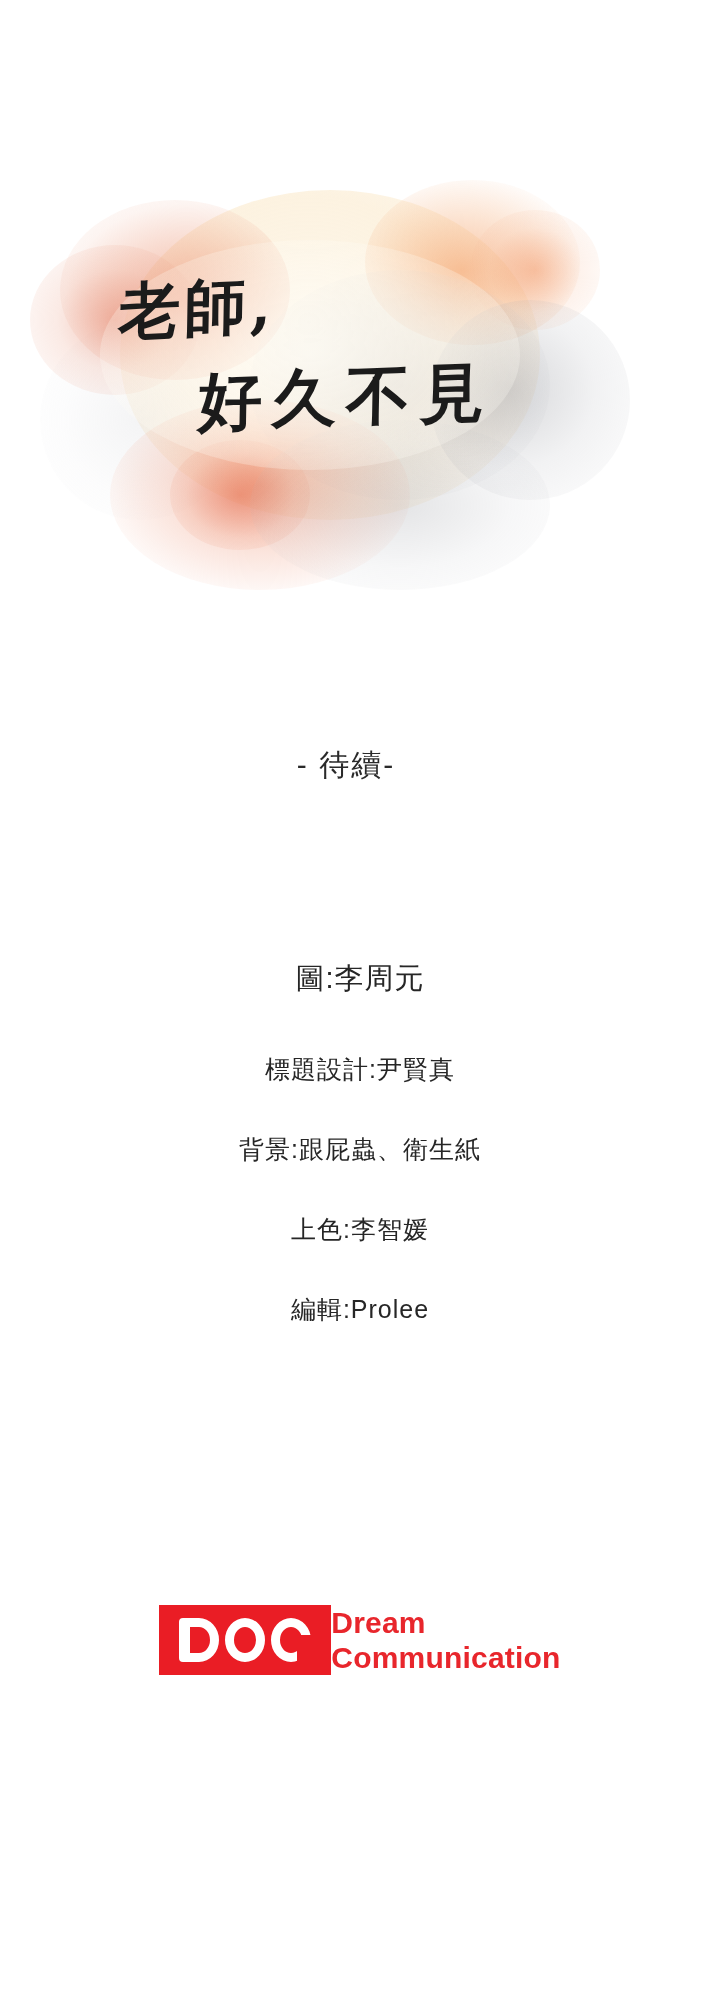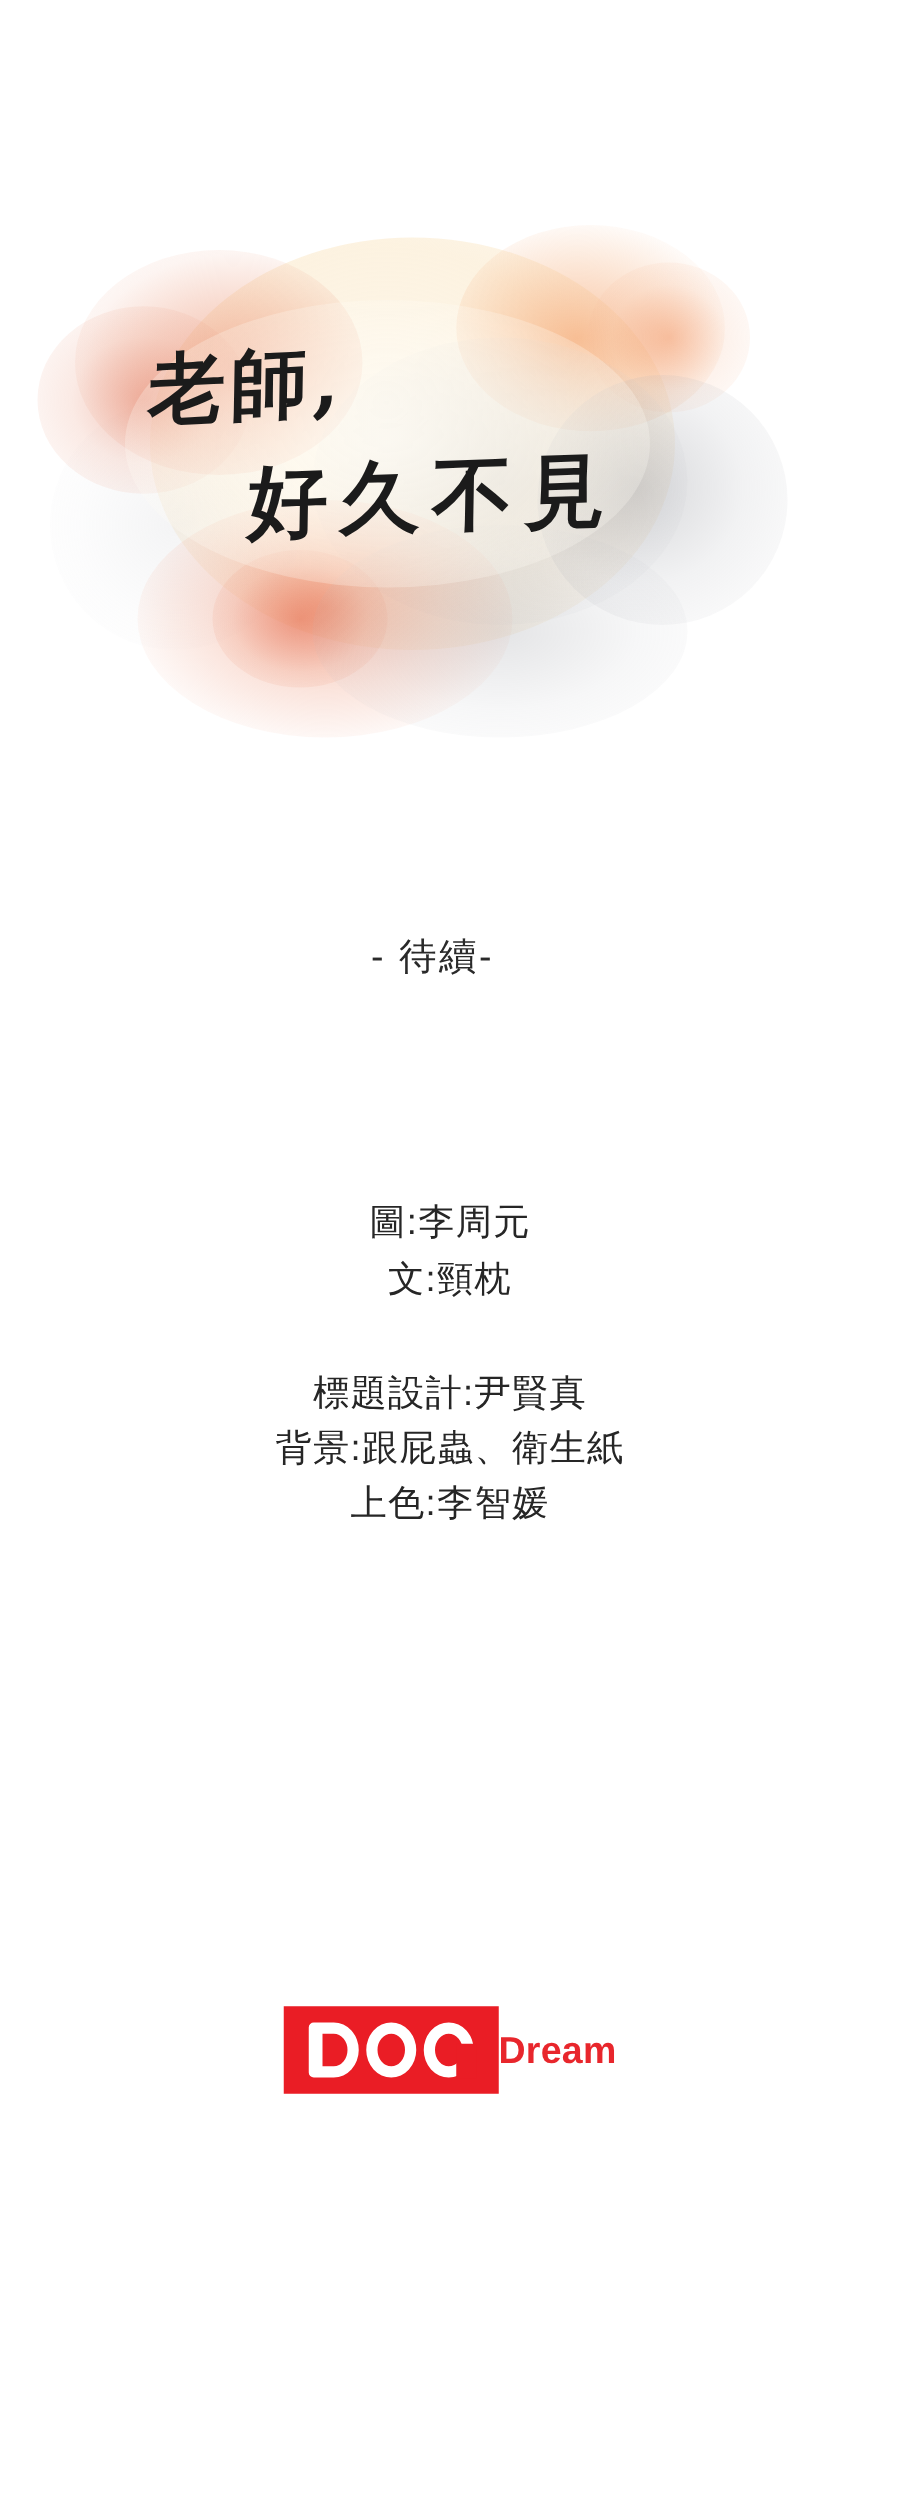--- a/index.html
+++ b/index.html
@@ -131,22 +131,23 @@
   .credits .line {
     font-size: 29px;
     line-height: 46px;
     color: #262626;
     letter-spacing: 1px;
   }
   .credits .group-2 {
     margin-top: 46px;
   }
   .credits .group-2 .line {
-    font-size: 29px;
+    font-size: 25px;
     line-height: 44px;
+    margin-top: 36px;
   }
 
   
   .logo-row {
     position: absolute;
     left: 0;
     top: 1605px;
     width: 720px;
     display: flex;
     align-items: center;
@@ -220,33 +221,34 @@
   </div>
   <div class="title-line title-line-1">老師,</div>
   <div class="title-line title-line-2">好久不見</div>
 </div>
 
 <div class="tbc">- 待續-</div>
 
 <div class="credits">
   <div class="group-1">
     <div class="line">圖:李周元</div>
-    <div class="line">文:頸枕</div>
   </div>
   <div class="group-2">
     <div class="line">標題設計:尹賢真</div>
     <div class="line">背景:跟屁蟲、衛生紙</div>
     <div class="line">上色:李智媛</div>
+    <div class="line">編輯:Prolee</div>
   </div>
 </div>
 
 <div class="logo-row">
   <div class="logo-mark">
     <div class="glyphs">
       <div class="dshape"></div>
       <div class="ring"></div>
       <div class="ring cut"></div>
     </div>
   </div>
   <div class="logo-text">
     <div>Dream</div>
+    <div>Communication</div>
   </div>
 </div>
 
 </body></html>

